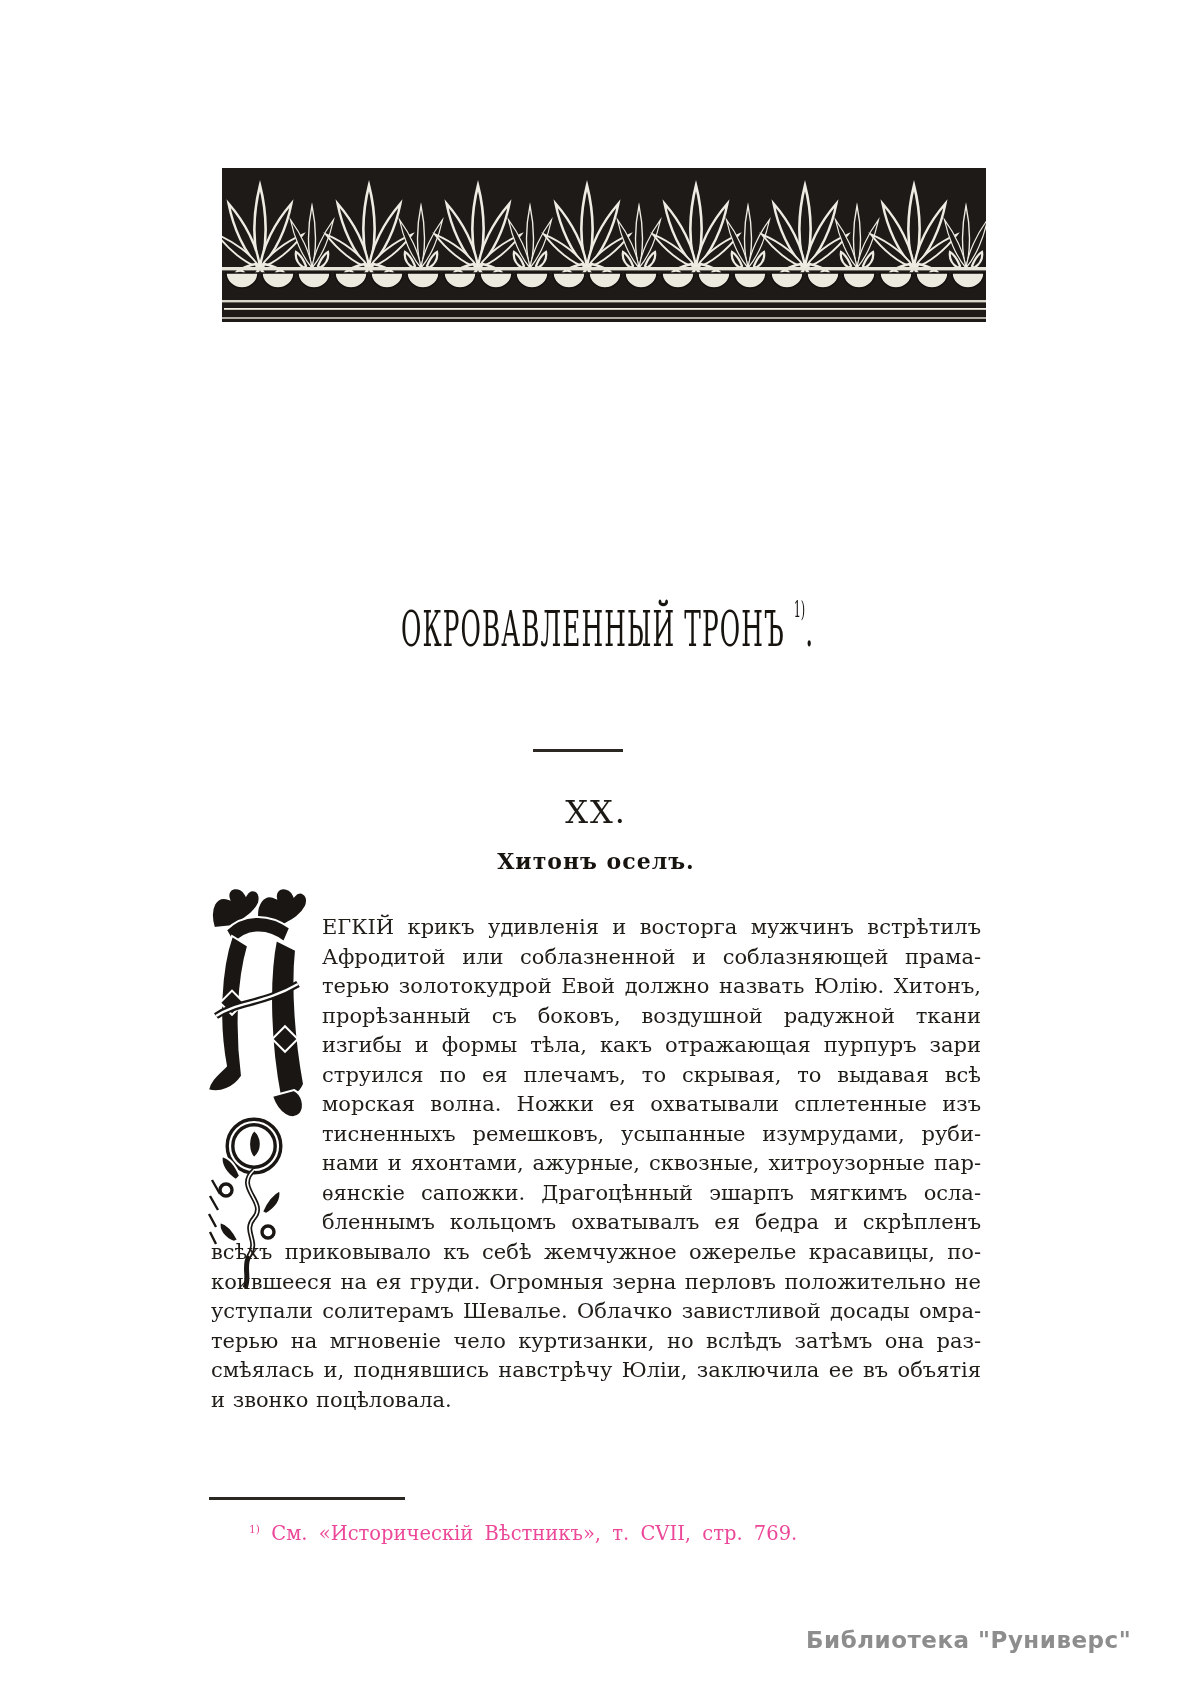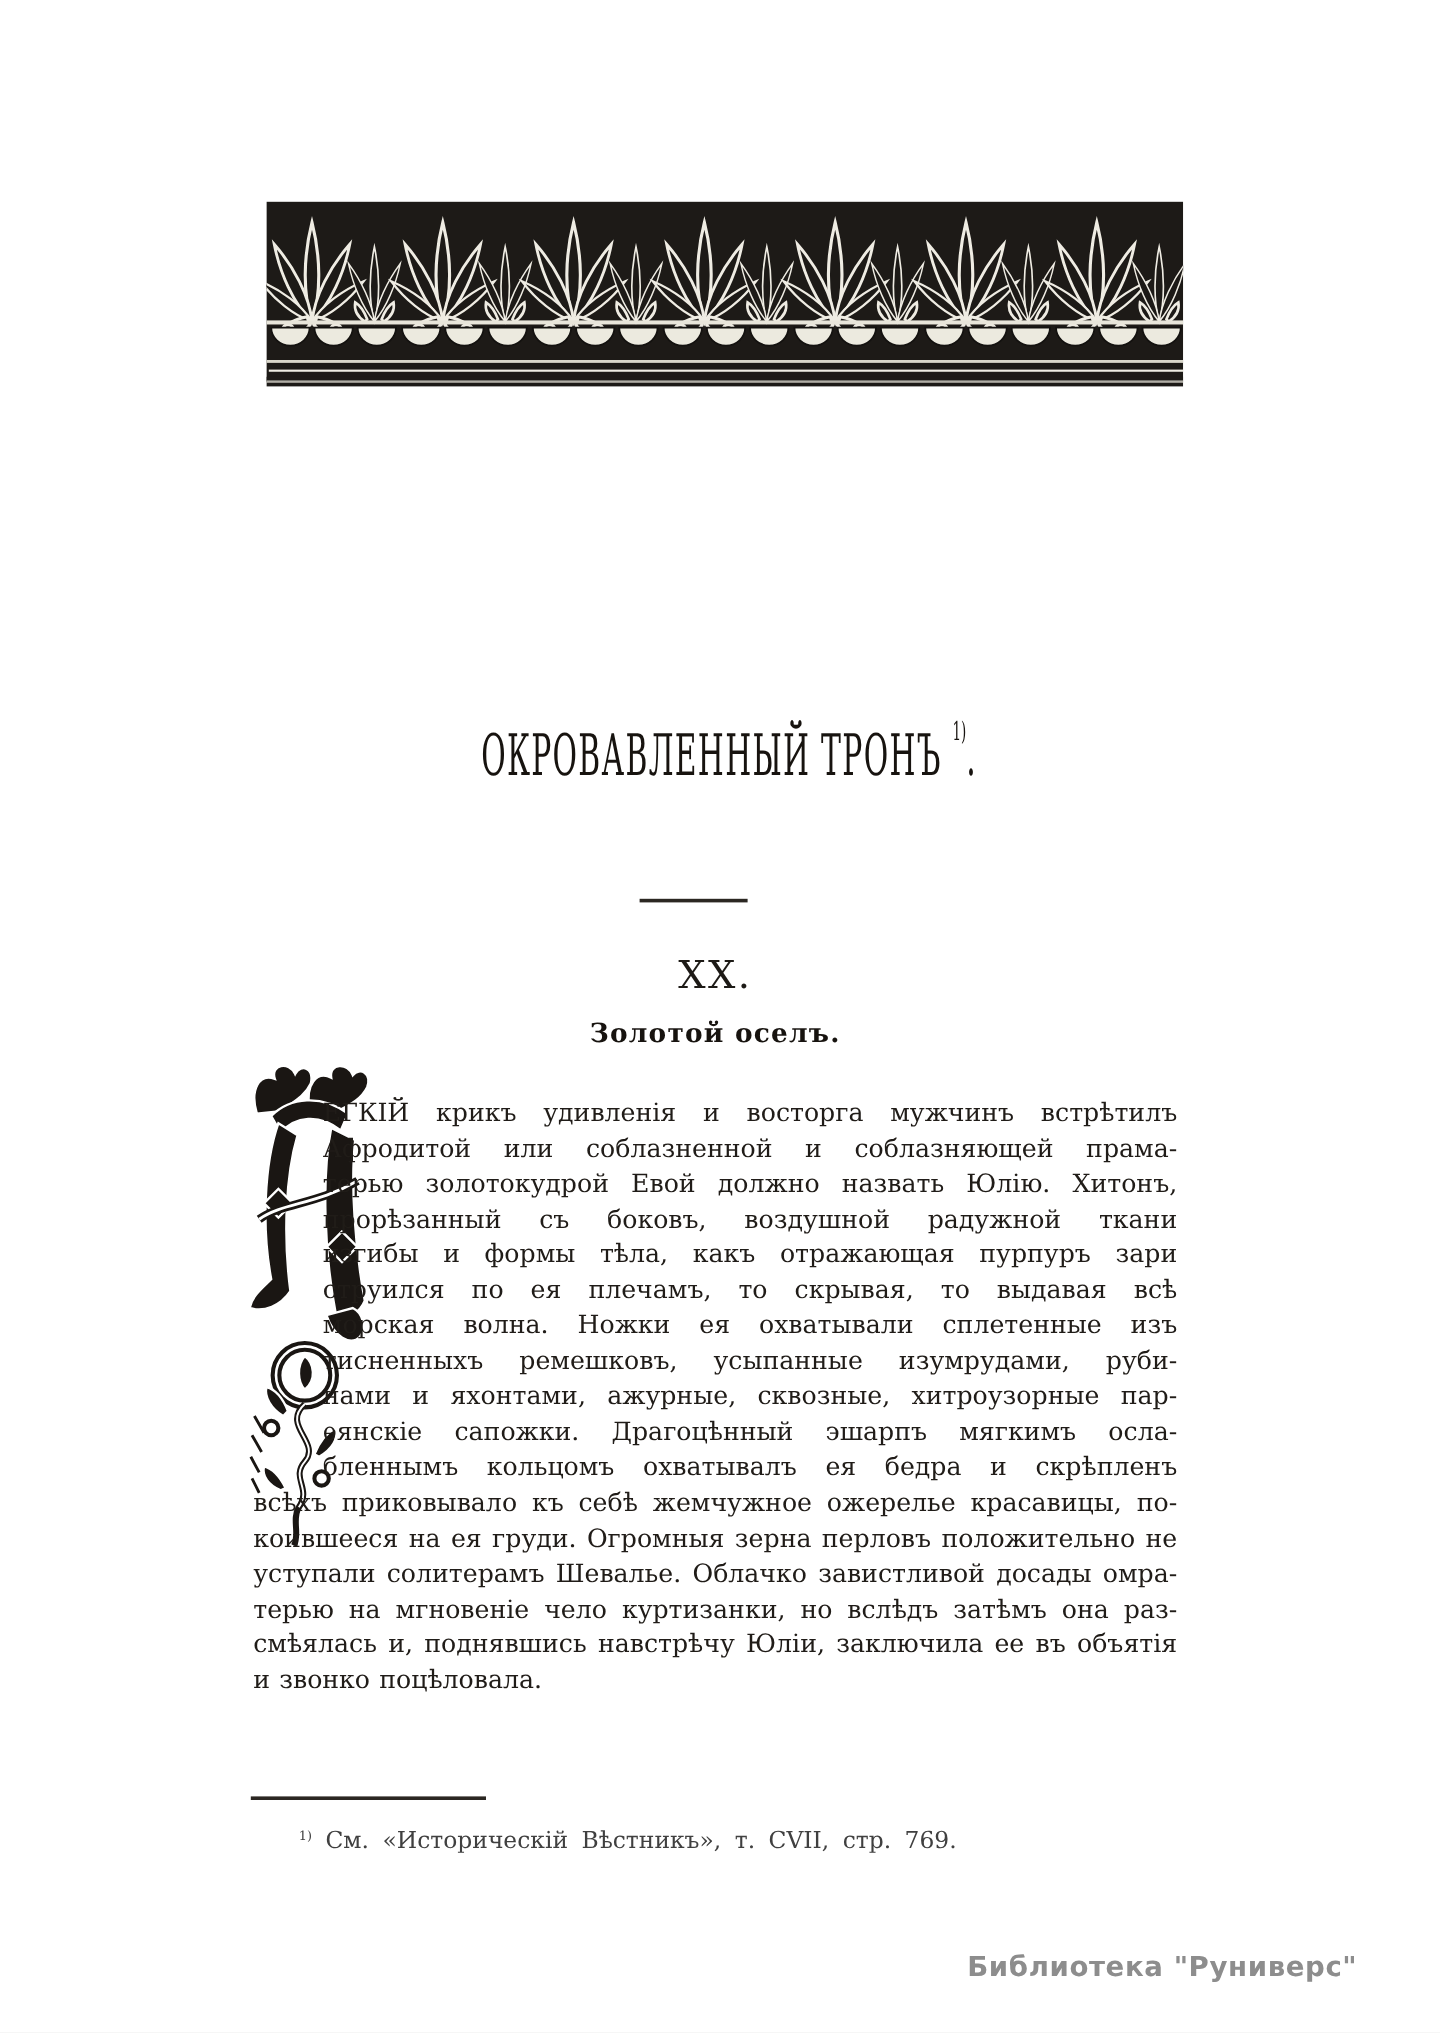--- a/index.html
+++ b/index.html
@@ -48,37 +48,37 @@
   
   .body-block{
     position:absolute;left:211px;top:913px;width:770px;
     font-size:21px;color:#201c18;word-spacing:1px;
   }
   .bline{
     text-align:justify;text-align-last:justify;
     height:29.55px;line-height:29.55px;overflow:hidden;
   }
   .bline.last{text-align-last:left;}
-  .indent{margin-left:58px;}
+  .indent{margin-left:111px;}
   
   .dropcap{
     position:absolute;left:202px;top:884px;width:114px;height:408px;
   }
   .dropcap .hidden-letter{
     position:absolute;width:1px;height:1px;overflow:hidden;
     clip:rect(0 0 0 0);white-space:nowrap;
   }
   
   .footnote-rule{
     position:absolute;left:209px;top:1497px;width:196px;height:2.5px;
     background:#2b2722;
   }
   .footnote{
     position:absolute;left:249px;top:1522px;width:560px;
-    font-size:19.5px;color:#404040;word-spacing:5px;
+    font-size:19.5px;color:#ec4899;word-spacing:5px;
   }
   .footnote sup{font-size:0.55em;vertical-align:7px;}
   
   .watermark{
     position:absolute;left:806px;top:1627px;
     font-family:"DejaVu Sans", sans-serif;
     font-size:23px;font-weight:bold;letter-spacing:0.5px;
     color:#8d8d8d;
   }
 </style>
@@ -134,21 +134,21 @@
   </div>
 
   <div class="title-wrap">
     <span class="title-inner"><span>ОКРОВАВЛЕННЫЙ ТРОНЪ</span>&nbsp;<sup>1)</sup><span>.</span></span>
   </div>
 
 
   <div class="mid-rule"></div>
 
   <div class="chapter-number">XX.</div>
-  <div class="chapter-title">Золотой оселъ.</div>
+  <div class="chapter-title">Хитонъ оселъ.</div>
 
   <div class="dropcap">
     <span class="hidden-letter">Л</span>
     <svg width="114" height="408" viewBox="0 0 114 408" xmlns="http://www.w3.org/2000/svg">
       <g fill="#1a1613" stroke="#ffffff" stroke-width="2">
 
         <path d="M12,44 C6,24 14,10 27,15 C23,3 39,0 44,11 C49,2 60,6 57,19 C52,30 41,35 32,42 Z"></path>
         <path d="M56,40 C52,20 62,8 74,14 C72,2 88,1 92,12 C98,5 108,10 104,22 C98,34 86,38 76,44 Z"></path>
 
         <path d="M24,46 C40,30 66,28 88,44 L82,58 C64,44 44,46 32,60 Z"></path>

